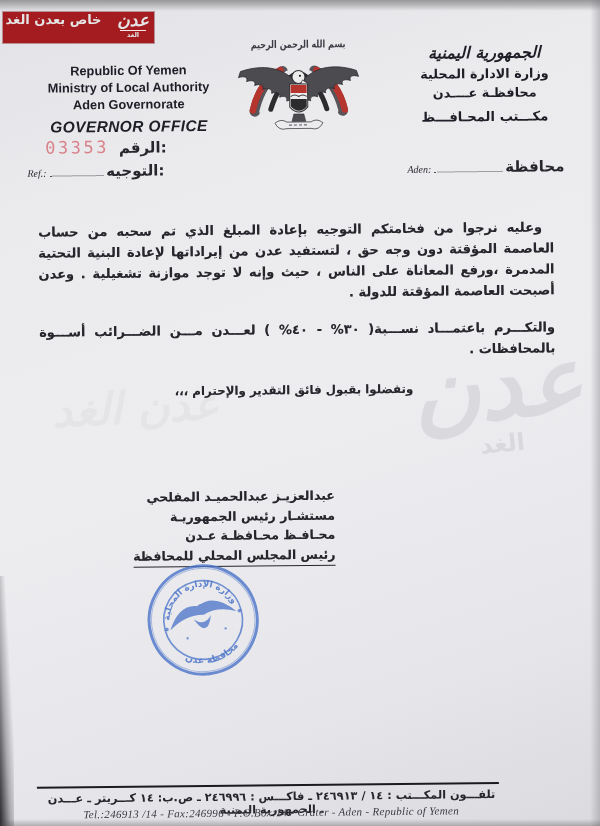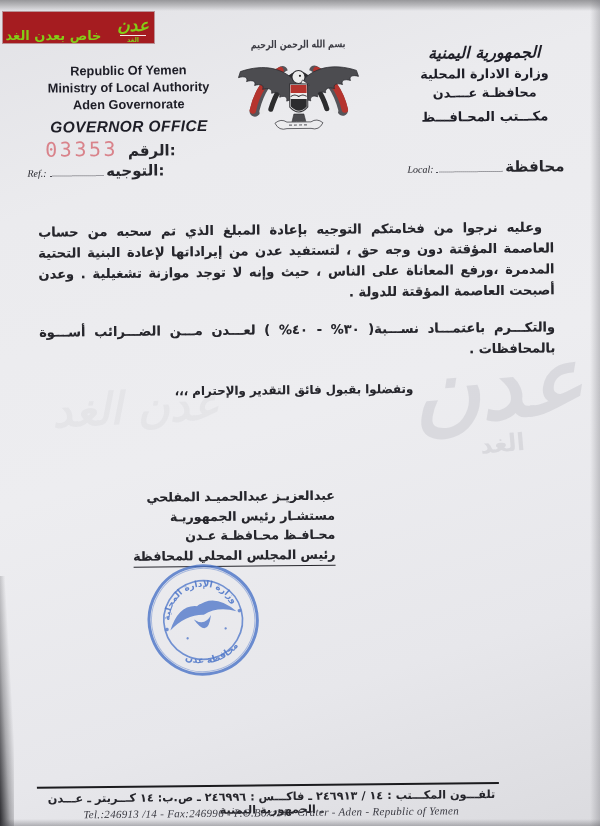--- a/index.html
+++ b/index.html
@@ -6,39 +6,39 @@
   .canvas{position:relative;width:600px;height:826px;overflow:hidden;
     background:linear-gradient(162deg,#e2e2e6 0%,#ebebee 22%,#ededf0 50%,#e7e7eb 78%,#dbdbdf 100%);
     font-family:"DejaVu Sans",sans-serif;color:#26262c;}
   .abs{position:absolute;}
   
   .edge-top{left:0;top:0;width:600px;height:11px;background:linear-gradient(to bottom,#97979a 0%,#b7b7ba 45%,rgba(235,235,238,0) 100%);z-index:40;}
   .edge-right{right:0;top:0;width:10px;height:826px;background:linear-gradient(to left,rgba(120,120,126,.38),rgba(120,120,126,0));z-index:40;}
   .edge-left-bottom{left:0;bottom:0;width:14px;height:250px;background:linear-gradient(to top right,rgba(24,24,28,.92) 0%,rgba(24,24,28,.30) 38%,rgba(24,24,28,0) 68%);z-index:40;}
   .edge-bottom{left:0;bottom:0;width:600px;height:7px;background:linear-gradient(to top,rgba(70,70,76,.35),rgba(70,70,76,0));z-index:40;}
   
-  .badge{left:3px;top:12px;width:151px;height:31px;background:#a51c20;z-index:50;display:flex;align-items:flex-end;color:#84cc16;box-shadow:0 0 0 1px rgba(120,20,24,.4);}
+  .badge{left:3px;top:12px;width:151px;height:31px;background:#a51c20;z-index:50;display:flex;align-items:flex-start;color:#e5e5e5;box-shadow:0 0 0 1px rgba(120,20,24,.4);}
   .badge-label{flex:1;text-align:center;font-size:13px;font-weight:700;letter-spacing:.3px;direction:rtl;}
   .badge-logo{width:42px;text-align:center;line-height:1;direction:rtl;padding-left:8px;}
   .badge-logo .big{font-size:17px;font-weight:700;font-style:italic;display:block;}
   .badge-logo .small{font-size:6.5px;font-weight:700;display:block;border-top:1px solid rgba(255,255,255,.9);margin:1px 8px 0 8px;padding-top:.5px;}
   
   .doc{position:absolute;inset:0;transform:rotate(-0.6deg);transform-origin:50% 50%;}
   .ar{direction:rtl;}
   .hdr-left{left:28px;top:60px;width:208px;text-align:center;color:#1e1e27;font-family:"Liberation Sans",sans-serif;}
   .hdr-left .ln{font-size:12.8px;font-weight:700;line-height:17px;}
   .hdr-left .office{margin-top:5px;font-size:15.5px;font-weight:700;font-style:italic;letter-spacing:.4px;}
   .emblem-wrap{left:233px;top:40px;width:138px;text-align:center;}
   .bismillah{font-size:8px;font-weight:700;color:#3c3c44;transform:scaleY(1.3);letter-spacing:-.3px;margin-bottom:2px;direction:rtl;}
   .hdr-right{left:398px;top:44px;width:180px;text-align:center;color:#1e1e27;direction:rtl;}
   .hdr-right .r1{font-size:16px;font-weight:700;font-style:italic;line-height:22px;letter-spacing:-.5px;}
   .hdr-right .r2,.hdr-right .r3{font-size:12.8px;font-weight:700;line-height:19px;}
   .hdr-right .r4{margin-top:7px;font-size:13.2px;font-weight:700;}
   .numrow{left:48px;top:135px;display:flex;gap:10px;align-items:baseline;}
-  .num{font-family:"DejaVu Sans Mono",monospace;font-size:20px;color:#d9838b;letter-spacing:2.5px;}
+  .num{font-family:"DejaVu Sans Mono",monospace;font-size:17px;color:#d9838b;letter-spacing:2.5px;}
   .lbl-ar{font-size:15px;font-weight:700;}
   .refrow{left:30px;top:160px;width:137px;display:flex;align-items:baseline;}
   .daterow{left:410px;top:160px;width:157px;display:flex;align-items:baseline;}
   .lbl-en{font-family:"Liberation Serif",serif;font-style:italic;font-weight:400;font-size:10px;color:#2a2a31;}
   .leader{flex:1;border-bottom:1.6px dotted #4c4c54;height:10px;margin:0 3px;}
   .body-text{left:40px;top:219px;width:516px;direction:rtl;text-align:justify;font-size:13px;font-weight:700;line-height:21px;color:#26262c;text-shadow:0 0 .5px rgba(38,38,44,.35);}
   .body-text p{margin:0;}
   .body-text .p1{text-indent:12px;margin-bottom:16px;}
   .closing{left:175px;top:383px;font-size:11.8px;font-weight:700;direction:rtl;color:#26262c;text-shadow:0 0 .5px rgba(38,38,44,.35);}
   .signature{right:266px;top:486px;direction:rtl;text-align:right;font-size:12.6px;font-weight:700;line-height:19.5px;color:#26262c;white-space:nowrap;z-index:3;text-shadow:0 0 .5px rgba(38,38,44,.35);}
@@ -125,21 +125,21 @@
     <div class="abs numrow">
       <span class="num">03353</span>
       <span class="lbl-ar">الرقم:</span>
     </div>
     <div class="abs refrow">
       <span class="lbl-en">Ref.:</span>
       <span class="leader"></span>
       <span class="lbl-ar">التوجيه:</span>
     </div>
     <div class="abs daterow">
-      <span class="lbl-en">Local:</span>
+      <span class="lbl-en">Aden:</span>
       <span class="leader"></span>
       <span class="lbl-ar">محافظة</span>
     </div>
 
     <div class="abs body-text">
       <p class="p1">وعليه نرجوا من فخامتكم التوجيه بإعادة المبلغ الذي تم سحبه من حساب العاصمة المؤقتة دون وجه حق ، لتستفيد عدن من إيراداتها لإعادة البنية التحتية المدمرة ،ورفع المعاناة على الناس ، حيث وإنه لا توجد موازنة تشغيلية . وعدن أصبحت العاصمة المؤقتة للدولة .</p>
       <p class="p2">والتكـــرم باعتمـــاد نســـبة( ٣٠% - ٤٠% ) لعـــدن مـــن الضـــرائب أســـوة بالمحافظات .</p>
     </div>
     <div class="abs closing">وتفضلوا بقبول فائق التقدير والإحترام ،،،</div>
 

